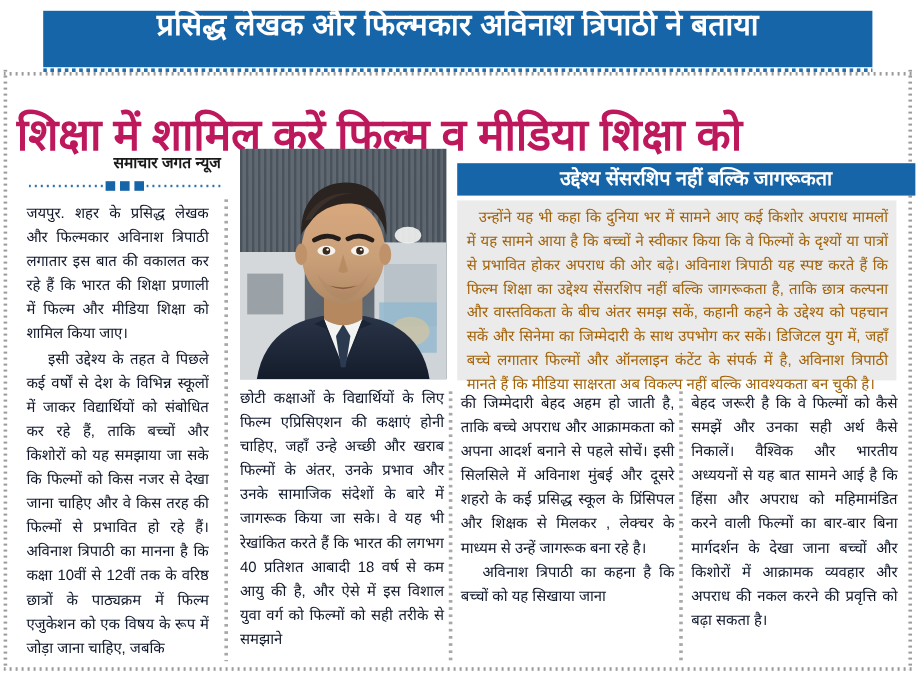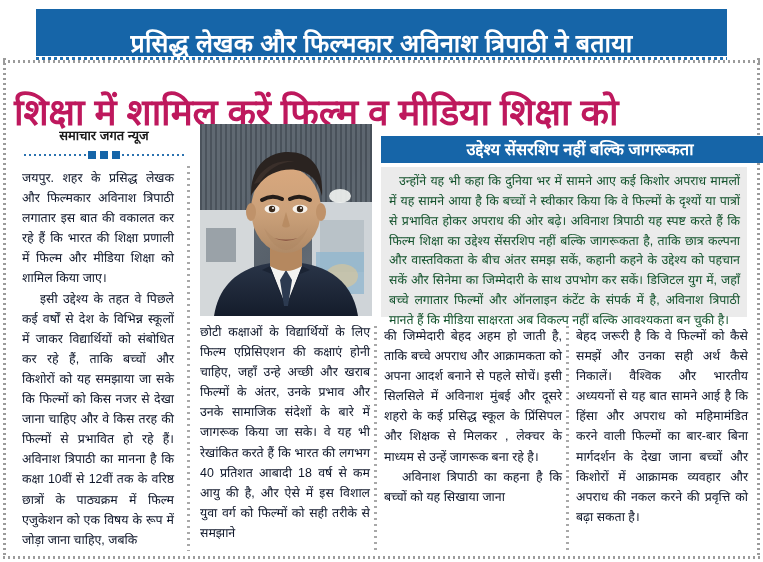--- a/index.html
+++ b/index.html
@@ -55,21 +55,21 @@
 
   
   .kicker-band {
     position: absolute;
     left: 36px;
     top: 9px;
     width: 691px;
     height: 47px;
     background: #1665a8;
     display: flex;
-    align-items: flex-end;
+    align-items: flex-start;
     justify-content: center;
   }
   .kicker-band::after {
     content: "";
     position: absolute;
     left: 0; right: 0; bottom: -4px;
     height: 3px;
     background-image: linear-gradient(to right, #1f6fb2 0 3px, transparent 3px 6px);
     background-size: 6px 3px;
   }
@@ -96,21 +96,21 @@
     line-height: 1.18;
     white-space: nowrap;
   }
 
   
   .byline {
     position: absolute;
     left: 24px;
     top: 128px;
     width: 160px;
-    text-align: center;
+    text-align: right;
   }
   .byline-name {
     font-size: 13px;
     font-weight: bold;
     color: #1a1a1a;
     line-height: 1.2;
   }
   .byline-rule {
     margin-top: 7px;
     display: flex;
@@ -200,21 +200,21 @@
     left: 381px;
     top: 167px;
     width: 366px;
     height: 150px;
     background: #ebebeb;
     box-sizing: border-box;
     padding: 5px 7px 4px 8px;
     font-size: 12.4px;
     line-height: 1.6;
     text-align: justify;
-    color: #14532d;
+    color: #a16207;
     font-weight: 500;
   }
   .box-para p { margin: 0; text-indent: 10px; }
 </style>
 </head>
 <body>
 
 <div class="page">
 
   <div class="frame-dots-left"></div>

